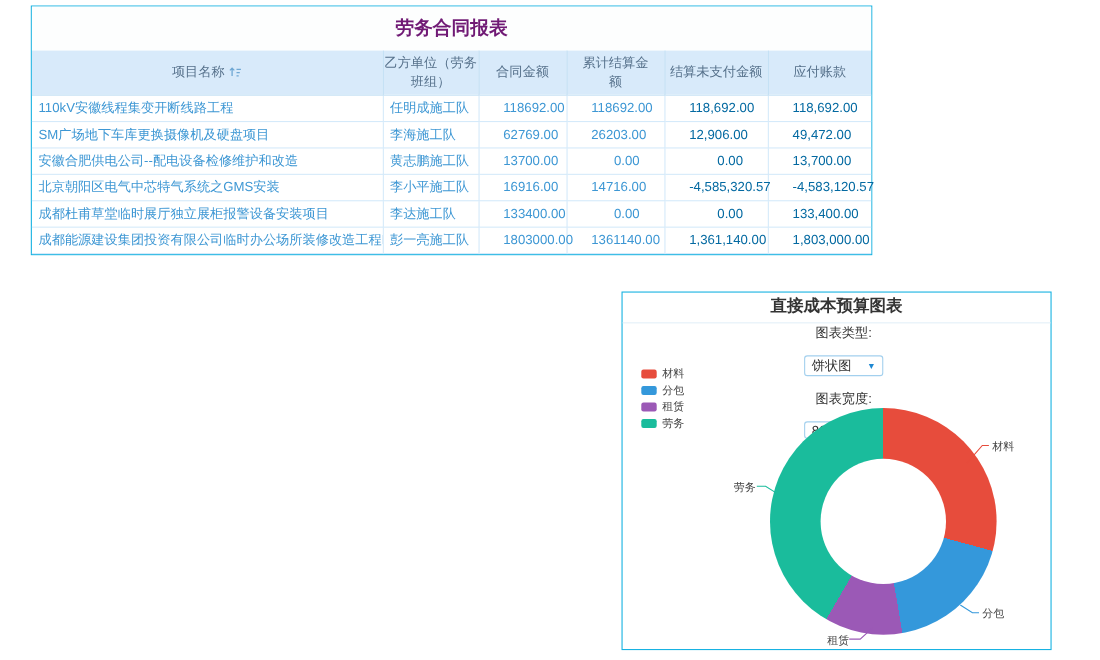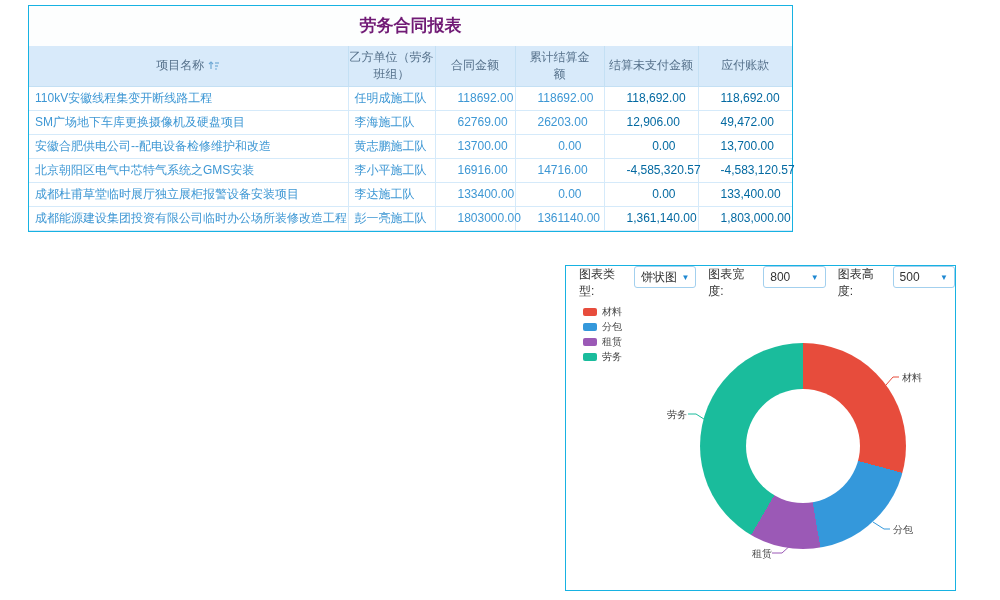--- a/index.html
+++ b/index.html
@@ -26,22 +26,22 @@
   .dark   { color:#0369a1; }
   th.nowrap { white-space:nowrap; }
   th.pad10  { padding:0 10px; }
   .sort-icon { display:inline-block; vertical-align:-2px; margin-left:4px; }
 
   
   .chart-panel { position:absolute; left:565px; top:265px; width:391px; height:326px;
                  border:1px solid #17b2e2; background:#fff; }
   .chart-title { height:28px; line-height:26px; text-align:center; font-size:15px;
                  font-weight:bold; color:#333; border-bottom:1px solid #e3eff8; }
-  .chart-controls { height:34px; display:flex; align-items:flex-start; gap:12px;
-                    padding-left:13px; }
+  .chart-controls { height:34px; display:flex; align-items:center; gap:12px;
+                    padding-left:13px;flex-direction:column; }
   .ctrl-label { font-size:12px; color:#333; }
   .select { width:72px; height:22px; border:1px solid #a3d0ee; border-radius:3px;
             background:#fff; display:flex; align-items:center;
             justify-content:space-between; padding:0 6px; font-size:12px; color:#333;
             cursor:pointer; }
   .caret { font-size:8px; color:#1e88d2; }
 
   .chart-area { position:relative; width:389px; height:262px; }
   .legend { position:absolute; left:17px; top:4px; }
   .legend-item { display:flex; align-items:center; height:15px; cursor:pointer; }
@@ -136,20 +136,21 @@
         <td class="c-num blue">1803000.00</td>
         <td class="c-num blue">1361140.00</td>
         <td class="c-num dark">1,361,140.00</td>
         <td class="c-num dark">1,803,000.00</td>
       </tr>
     </tbody>
   </table>
 </div>
 
 <div class="chart-panel">
+  <div class="chart-title">直接成本预算图表</div>
 
   <div class="chart-controls">
     <span class="ctrl-label">图表类型:</span>
     <div class="select">
       <span>饼状图</span>
       <span class="caret">▼</span>
     </div>
     <span class="ctrl-label">图表宽度:</span>
     <div class="select">
       <span>800</span>

